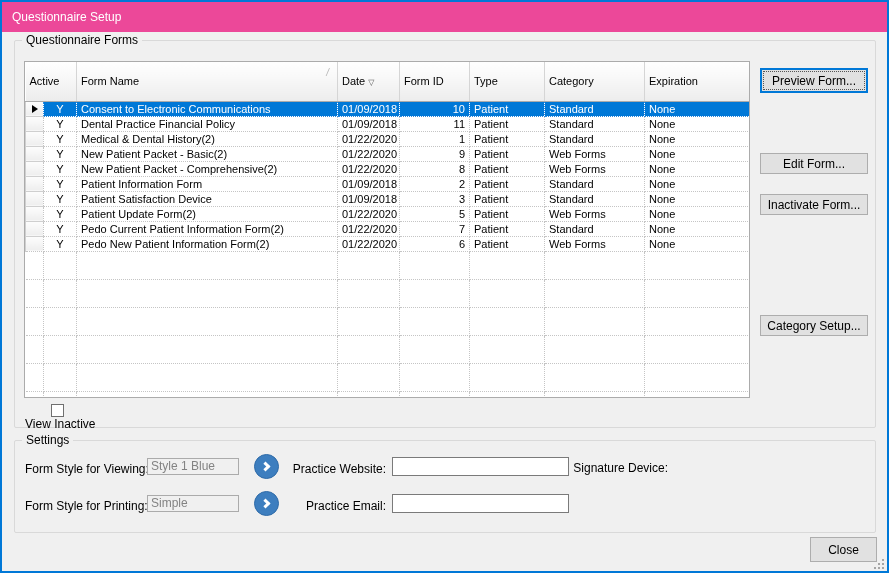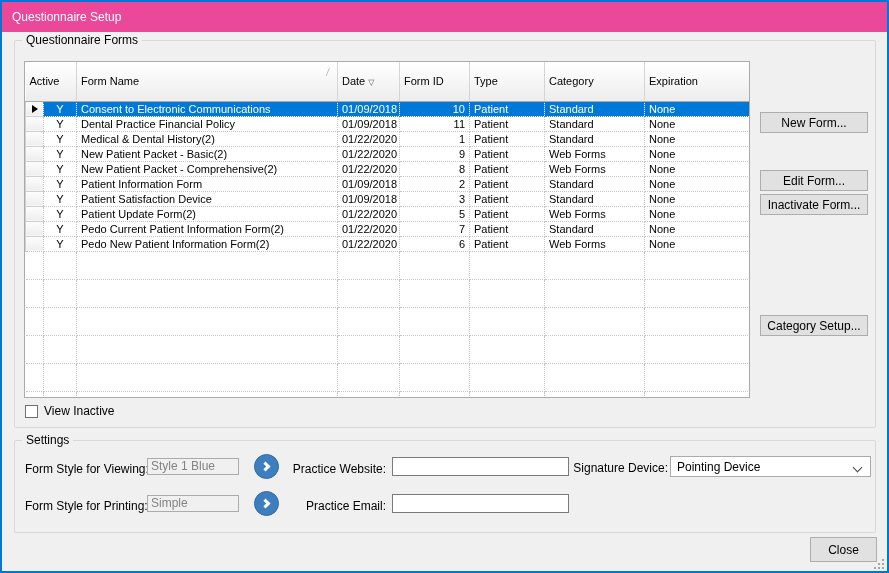--- a/index.html
+++ b/index.html
@@ -58,21 +58,21 @@
     position:absolute; left:745px; width:108px; height:21px;
     background:#e1e1e1; border:1px solid #adadad; font-size:12px;
     font-family:"Liberation Sans", sans-serif; color:#000;
     display:flex; align-items:center; justify-content:center; cursor:default;
   }
   .btn.focused {
     height:25px; border:2px solid #0078d7;
     outline:1px dotted #555; outline-offset:-4px;
   }
   
-  .checkbox-row { position:absolute; left:10px; top:363px; display:flex; align-items:center; font-size:12px; }
+  .checkbox-row { position:absolute; left:10px; top:363px; display:flex; align-items:center; font-size:12px;flex-direction:column; }
   .checkbox { width:13px; height:13px; background:#fff; border:1px solid #707070; margin-right:6px; }
   
   .lbl { position:absolute; font-size:12px; color:#000; white-space:nowrap; }
   .lbl.r { text-align:right; }
   .textbox {
     position:absolute; border:1px solid #ababab; background:#f0f0f0;
     font-size:12px; color:#838383; padding:0 3px; line-height:15px;
   }
   .textbox.editable { background:#fff; border:1px solid #7a7a7a; color:#000; }
   .go-btn {
@@ -305,22 +305,22 @@
               <td></td>
               <td></td>
               <td></td>
               <td></td>
               <td style="border-right:none"></td>
   </tr>
           </tbody>
       </table>
     </div>
 
-    <button class="btn" style="top:71px;">New Form...</button>
-    <button class="btn" style="top:129px;">Edit Form...</button>
+    <button class="btn focused" style="top:27px;">Preview Form...</button>
+    <button class="btn" style="top:112px;">Edit Form...</button>
     <button class="btn" style="top:153px;">Inactivate Form...</button>
     <button class="btn" style="top:274px;">Category Setup...</button>
 
     <div class="checkbox-row">
       <span class="checkbox"></span>
       <span>View Inactive</span>
     </div>
   </div>
 
   <div class="groupbox" style="left:12px; top:438px; width:862px; height:93px;">
@@ -329,24 +329,20 @@
     <div class="lbl r" style="left:10px; top:21px; width:120px;">Form Style for Viewing:</div>
     <div class="textbox" style="left:132px; top:17px; width:92px; height:17px;">Style 1 Blue</div>
     <div class="go-btn" style="left:239px; top:13px;">
       <span class="go-chev"></span>
     </div>
 
     <div class="lbl r" style="left:271px; top:21px; width:100px;">Practice Website:</div>
     <input class="textbox editable" style="left: 377px; top: 16px; width: 177px; height: 19px;" value="">
 
     <div class="lbl r" style="left:555px; top:20px; width:98px;">Signature Device:</div>
-    <div class="combo" style="left:655px; top:15px; width:201px; height:21px;">
-      <span>Pointing Device</span>
-      <span class="combo-chev"></span>
-    </div>
 
     <div class="lbl r" style="left:10px; top:58px; width:120px;">Form Style for Printing:</div>
     <div class="textbox" style="left:132px; top:54px; width:92px; height:17px;">Simple</div>
     <div class="go-btn" style="left:239px; top:50px;">
       <span class="go-chev"></span>
     </div>
 
     <div class="lbl r" style="left:271px; top:58px; width:100px;">Practice Email:</div>
     <input class="textbox editable" style="left: 377px; top: 53px; width: 177px; height: 19px;" value="">
   </div>

